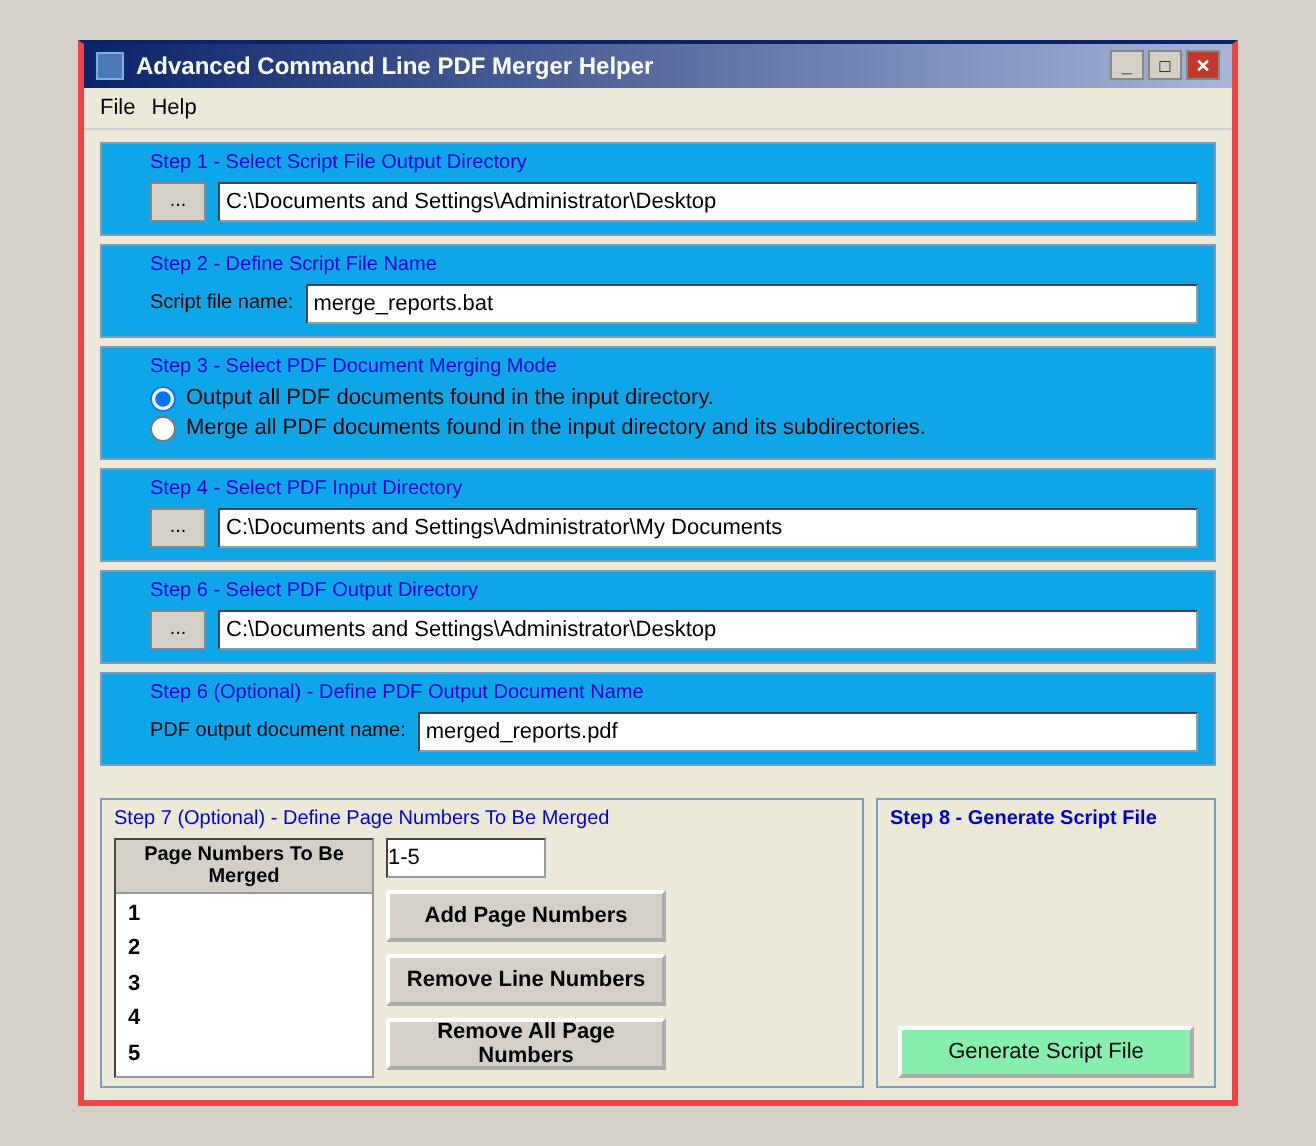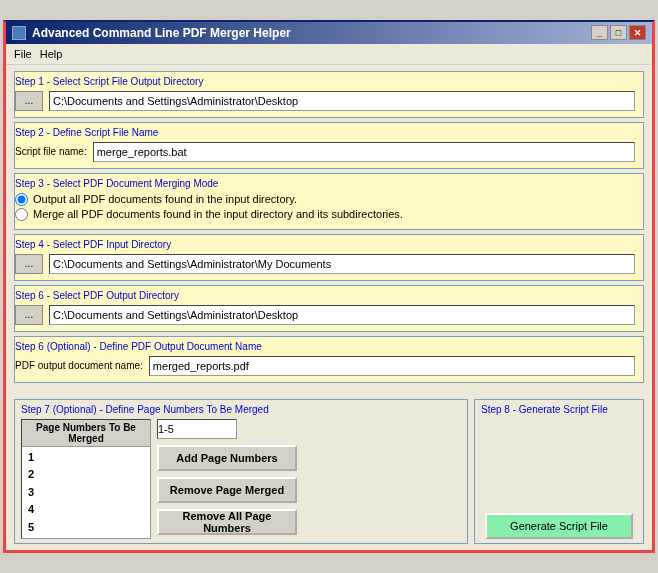--- a/index.html
+++ b/index.html
@@ -7,21 +7,21 @@
       font-family: Tahoma, Arial, sans-serif;
       font-size: 11px;
       background: #d4d0c8;
       display: flex;
       align-items: center;
       justify-content: center;
       width: 658px;
       height: 573px;
     }
     .window {
-      width: 652px;
+      width: 580px;
       background: #ece9d8;
       border: 3px solid #ef4444;
       border-top: 2px solid #0a246a;
     }
     .titlebar {
       background: linear-gradient(to right, #0a246a, #a6b5d7);
       color: white;
       font-size: 12px;
       font-weight: bold;
       padding: 3px 6px;
@@ -75,22 +75,22 @@
       font-size: 11px;
     }
     .content {
       padding: 6px 8px;
       display: flex;
       flex-direction: column;
       gap: 4px;
     }
     .section {
       border: 1px solid #7f9db9;
-      background: #fef9c3;
-      padding: 4px 8px 6px 0;
+      background: #0ea5e9;
+      padding: 4px 8px 6px 24px;
       position: relative;
     }
     .section-title {
       color: #0000cc;
       font-size: 10px;
       margin-bottom: 4px;
     }
     .row {
       display: flex;
       align-items: center;
@@ -206,20 +206,21 @@
       border: 1px solid #7f9db9;
       width: 170px;
       padding: 4px 6px;
       display: flex;
       flex-direction: column;
     }
     .step8-title {
       color: #0000cc;
       font-size: 10px;
       margin-bottom: 8px;
+      font-weight: bold;
     }
     .generate-btn {
       width: 148px;
       height: 26px;
       background: #86efac;
       border: 2px outset #fff;
       font-size: 11px;
       font-weight: normal;
       cursor: pointer;
       display: flex;
@@ -316,21 +317,21 @@
               <div>1</div>
               <div>2</div>
               <div>3</div>
               <div>4</div>
               <div>5</div>
             </div>
           </div>
           <div class="step7-controls">
             <input class="page-number-input" type="text" value="1-5" style="">
             <button class="action-btn">Add Page Numbers</button>
-            <button class="action-btn">Remove Page Merged</button>
+            <button class="action-btn">Remove Line Numbers</button>
             <button class="action-btn">Remove All Page Numbers</button>
           </div>
         </div>
       </div>
 
       <div class="step8">
         <div class="step8-title">Step 8 - Generate Script File</div>
         <button class="generate-btn">Generate Script File</button>
       </div>
 

